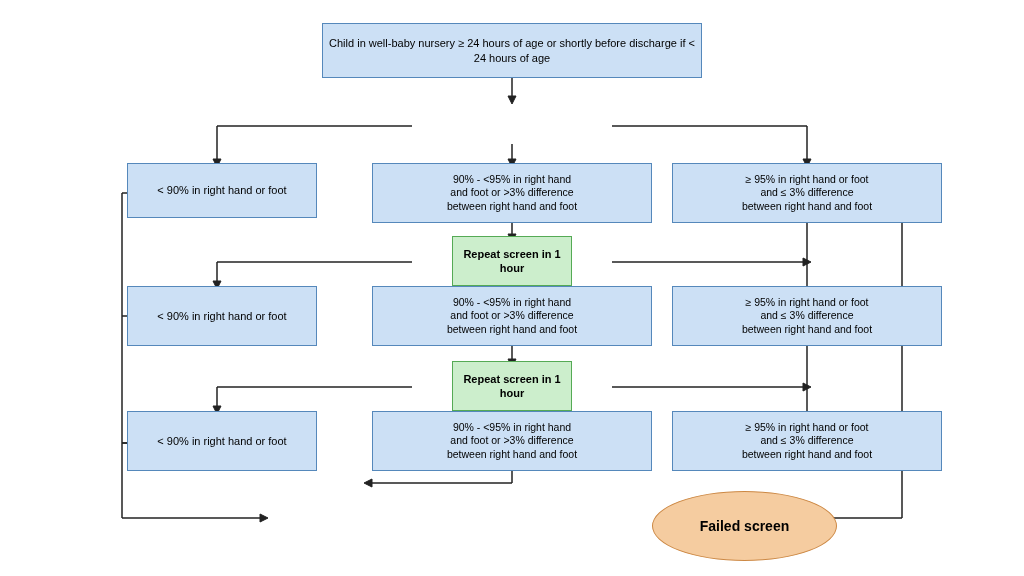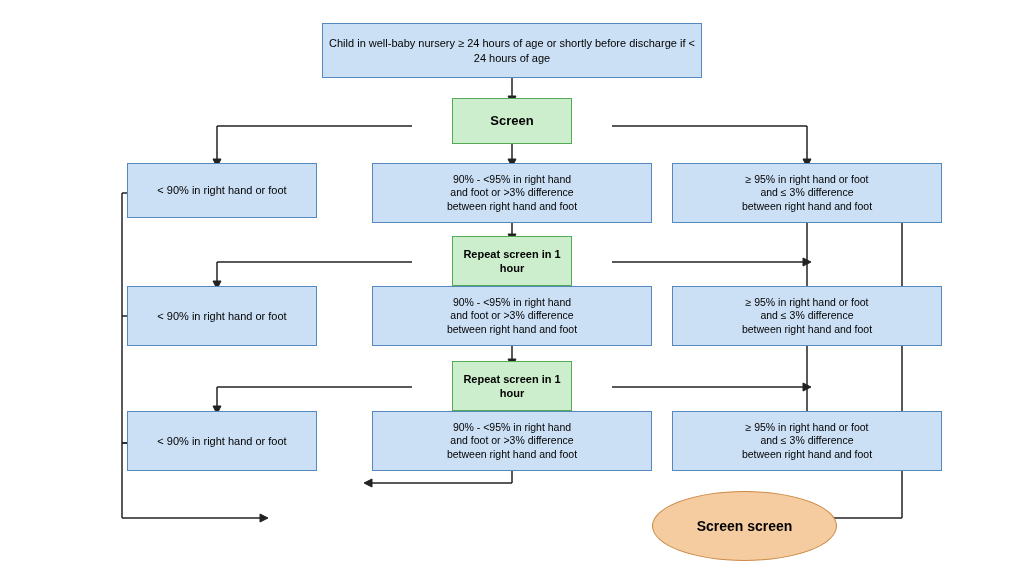--- a/index.html
+++ b/index.html
@@ -137,23 +137,20 @@
     <polygon points="340,471 332,475 340,479"></polygon>
 
     <line x1="185" y1="435" x2="90" y2="435"></line>
   </svg>
 
   <div class="box box-blue" style="left:290px;top:15px;width:380px;height:55px;font-size:11px;">
     <span>Child in well-baby nursery ≥ 24 hours of age or
 shortly before discharge if &lt; 24 hours of age</span>
   </div>
 
-  <div class="box box-green" style="left:420px;top:90px;width:120px;height:46px;font-size:13px;">
-    <span>Screen</span>
-  </div>
 
   <div class="box box-blue" style="left:95px;top:155px;width:190px;height:55px;">
     <span>&lt; 90% in right hand or foot</span>
   </div>
   <div class="box box-blue" style="left:340px;top:155px;width:280px;height:60px;font-size:10.5px;">
     <span>90% - &lt;95% in right hand<br>and foot or &gt;3% difference<br>between right hand and foot</span>
   </div>
   <div class="box box-blue" style="left:640px;top:155px;width:270px;height:60px;font-size:10.5px;">
     <span>≥ 95% in right hand or foot<br>and ≤ 3% difference<br>between right hand and foot</span>
   </div>
@@ -183,15 +180,15 @@
   </div>
   <div class="box box-blue" style="left:340px;top:403px;width:280px;height:60px;font-size:10.5px;">
     <span>90% - &lt;95% in right hand<br>and foot or &gt;3% difference<br>between right hand and foot</span>
   </div>
   <div class="box box-blue" style="left:640px;top:403px;width:270px;height:60px;font-size:10.5px;">
     <span>≥ 95% in right hand or foot<br>and ≤ 3% difference<br>between right hand and foot</span>
   </div>
 
 
   <div class="box box-oval" style="left:620px;top:483px;width:185px;height:70px;font-size:14px;font-weight:bold;">
-    <span>Screen screen</span>
+    <span>Failed screen</span>
   </div>
 </div>
 
 </body></html>

